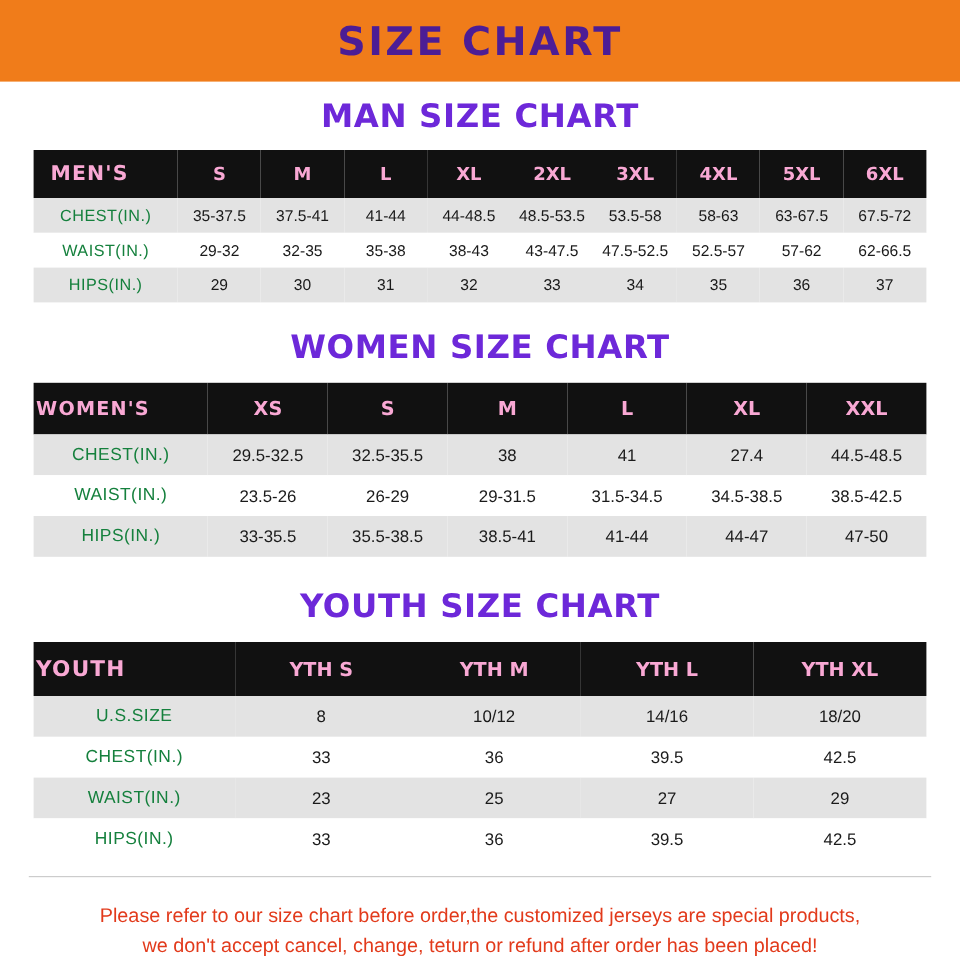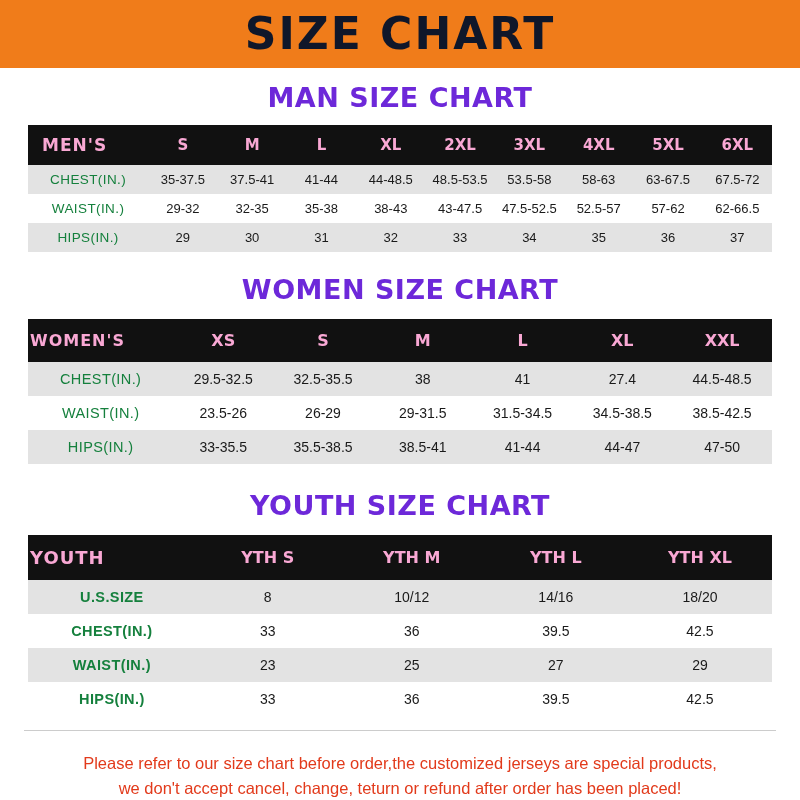--- a/index.html
+++ b/index.html
@@ -23,23 +23,23 @@
   .header-banner {
     height: 68px;
     background: #f07c1a;
     display: flex;
     align-items: center;
     justify-content: center;
   }
   .header-title {
     font-family: "DejaVu Sans", sans-serif;
     font-weight: bold;
-    font-size: 44px;
+    font-size: 33px;
     letter-spacing: 2px;
-    color: #0f172a;
+    color: #4c1d95;
     line-height: 1;
     text-align: center;
   }
   .section {
     padding: 0 28px;
   }
   .section-title {
     text-align: center;
     font-family: "DejaVu Sans", sans-serif;
     font-weight: bold;
@@ -89,21 +89,21 @@
 
   
   #women-table thead th { font-size: 16px; padding: 12px 2px; }
   #women-table thead th.label-col { font-size: 16px; }
   #women-table tbody td { font-size: 14px; padding: 9px 2px; }
   #women-table tbody td.label-col { font-size: 14.5px; }
 
   #youth-table thead th { font-size: 16px; padding: 12px 2px; }
   #youth-table thead th.label-col { font-size: 18px; }
   #youth-table tbody td { font-size: 14px; padding: 9px 2px; }
-  #youth-table tbody td.label-col { font-size: 14.5px; font-weight: bold; }
+  #youth-table tbody td.label-col { font-size: 14.5px; }
 
   .footer-note {
     margin-top: 20px;
     padding: 0 24px;
     color: #e23a1b;
     font-family: "Liberation Sans", sans-serif;
     font-size: 16.5px;
     line-height: 1.5;
     text-align: center;
   }

